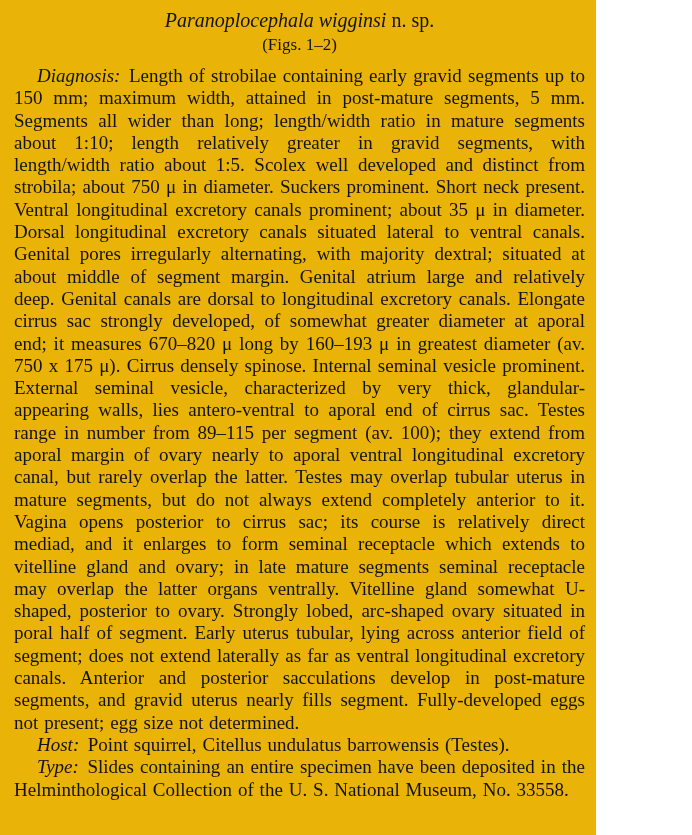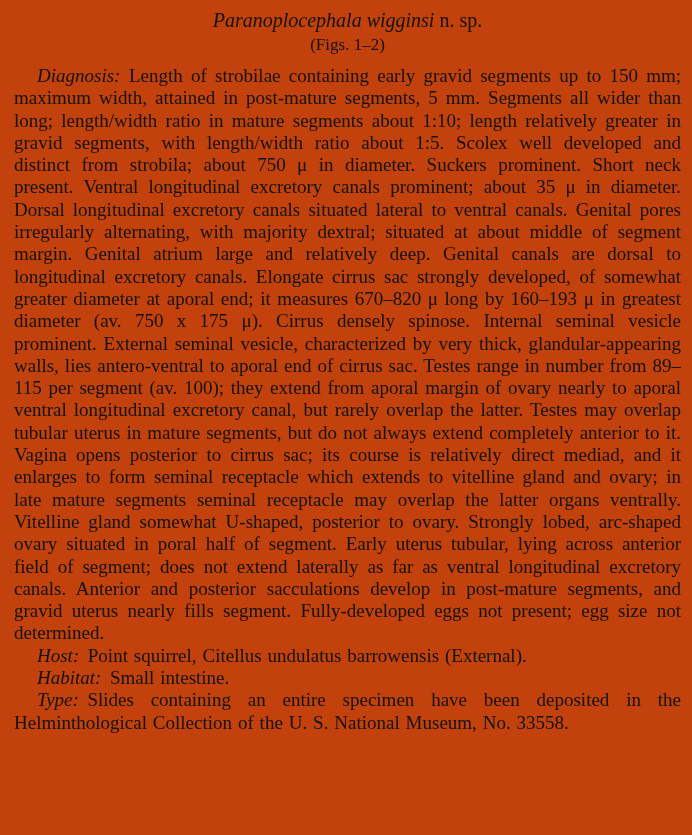--- a/index.html
+++ b/index.html
@@ -10,24 +10,24 @@
   body {
     width: 692px;
     height: 835px;
     overflow: hidden;
     font-family: "Liberation Serif", serif;
     color: #131313;
     -webkit-font-smoothing: antialiased;
   }
   .page {
     box-sizing: border-box;
-    width: 692px;
+    width: 596px;
     height: 835px;
     padding: 7px 11px 0 14px;
-    background: #c2410c;
+    background: #eab308;
   }
   .title-line {
     text-align: center;
     font-size: 20px;
     line-height: 26px;
     white-space: nowrap;
   }
   .species-name {
     font-style: italic;
   }
@@ -62,20 +62,19 @@
 <div class="page">
 
   <div class="title-line">
     <span class="species-name">Paranoplocephala wigginsi</span><span class="title-suffix"> n. sp.</span>
   </div>
 
   <div class="figs-line">(Figs. 1–2)</div>
 
   <p class="para"><span class="lead-label">Diagnosis:</span><span>Length of strobilae containing early gravid segments up to 150 mm; maximum width, attained in post-mature segments, 5 mm. Segments all wider than long; length/width ratio in mature segments about 1:10; length relatively greater in gravid segments, with length/width ratio about 1:5. Scolex well developed and distinct from strobila; about 750 μ in diameter. Suckers prominent. Short neck present. Ventral longitudinal excretory canals prominent; about 35 μ in diameter. Dorsal longitudinal excretory canals situated lateral to ventral canals. Genital pores irregularly alternating, with majority dextral; situated at about middle of segment margin. Genital atrium large and relatively deep. Genital canals are dorsal to longitudinal excretory canals. Elongate cirrus sac strongly developed, of somewhat greater diameter at aporal end; it measures 670–820 μ long by 160–193 μ in greatest diameter (av. 750 x 175 μ). Cirrus densely spinose. Internal seminal vesicle prominent. External seminal vesicle, characterized by very thick, glandular-appearing walls, lies antero-ventral to aporal end of cirrus sac. Testes range in number from 89–115 per segment (av. 100); they extend from aporal margin of ovary nearly to aporal ventral longitudinal excretory canal, but rarely overlap the latter. Testes may overlap tubular uterus in mature segments, but do not always extend completely anterior to it. Vagina opens posterior to cirrus sac; its course is relatively direct mediad, and it enlarges to form seminal receptacle which extends to vitelline gland and ovary; in late mature segments seminal receptacle may overlap the latter organs ventrally. Vitelline gland somewhat U-shaped, posterior to ovary. Strongly lobed, arc-shaped ovary situated in poral half of segment. Early uterus tubular, lying across anterior field of segment; does not extend laterally as far as ventral longitudinal excretory canals. Anterior and posterior sacculations develop in post-mature segments, and gravid uterus nearly fills segment. Fully-developed eggs not present; egg size not determined.</span></p>
 
-  <p class="para"><span class="lead-label">Host:</span><span>Point squirrel, </span><span class="inline-italic">Citellus undulatus barrowensis</span><span> (External).</span></p>
+  <p class="para"><span class="lead-label">Host:</span><span>Point squirrel, </span><span class="inline-italic">Citellus undulatus barrowensis</span><span> (Testes).</span></p>
 
-  <p class="para"><span class="lead-label">Habitat:</span><span>Small intestine.</span></p>
 
 
   <p class="para"><span class="lead-label">Type:</span><span>Slides containing an entire specimen have been deposited in the Helminthological Collection of the U. S. National Museum, No. 33558.</span></p>
 
 </div>
 
 </body></html>

